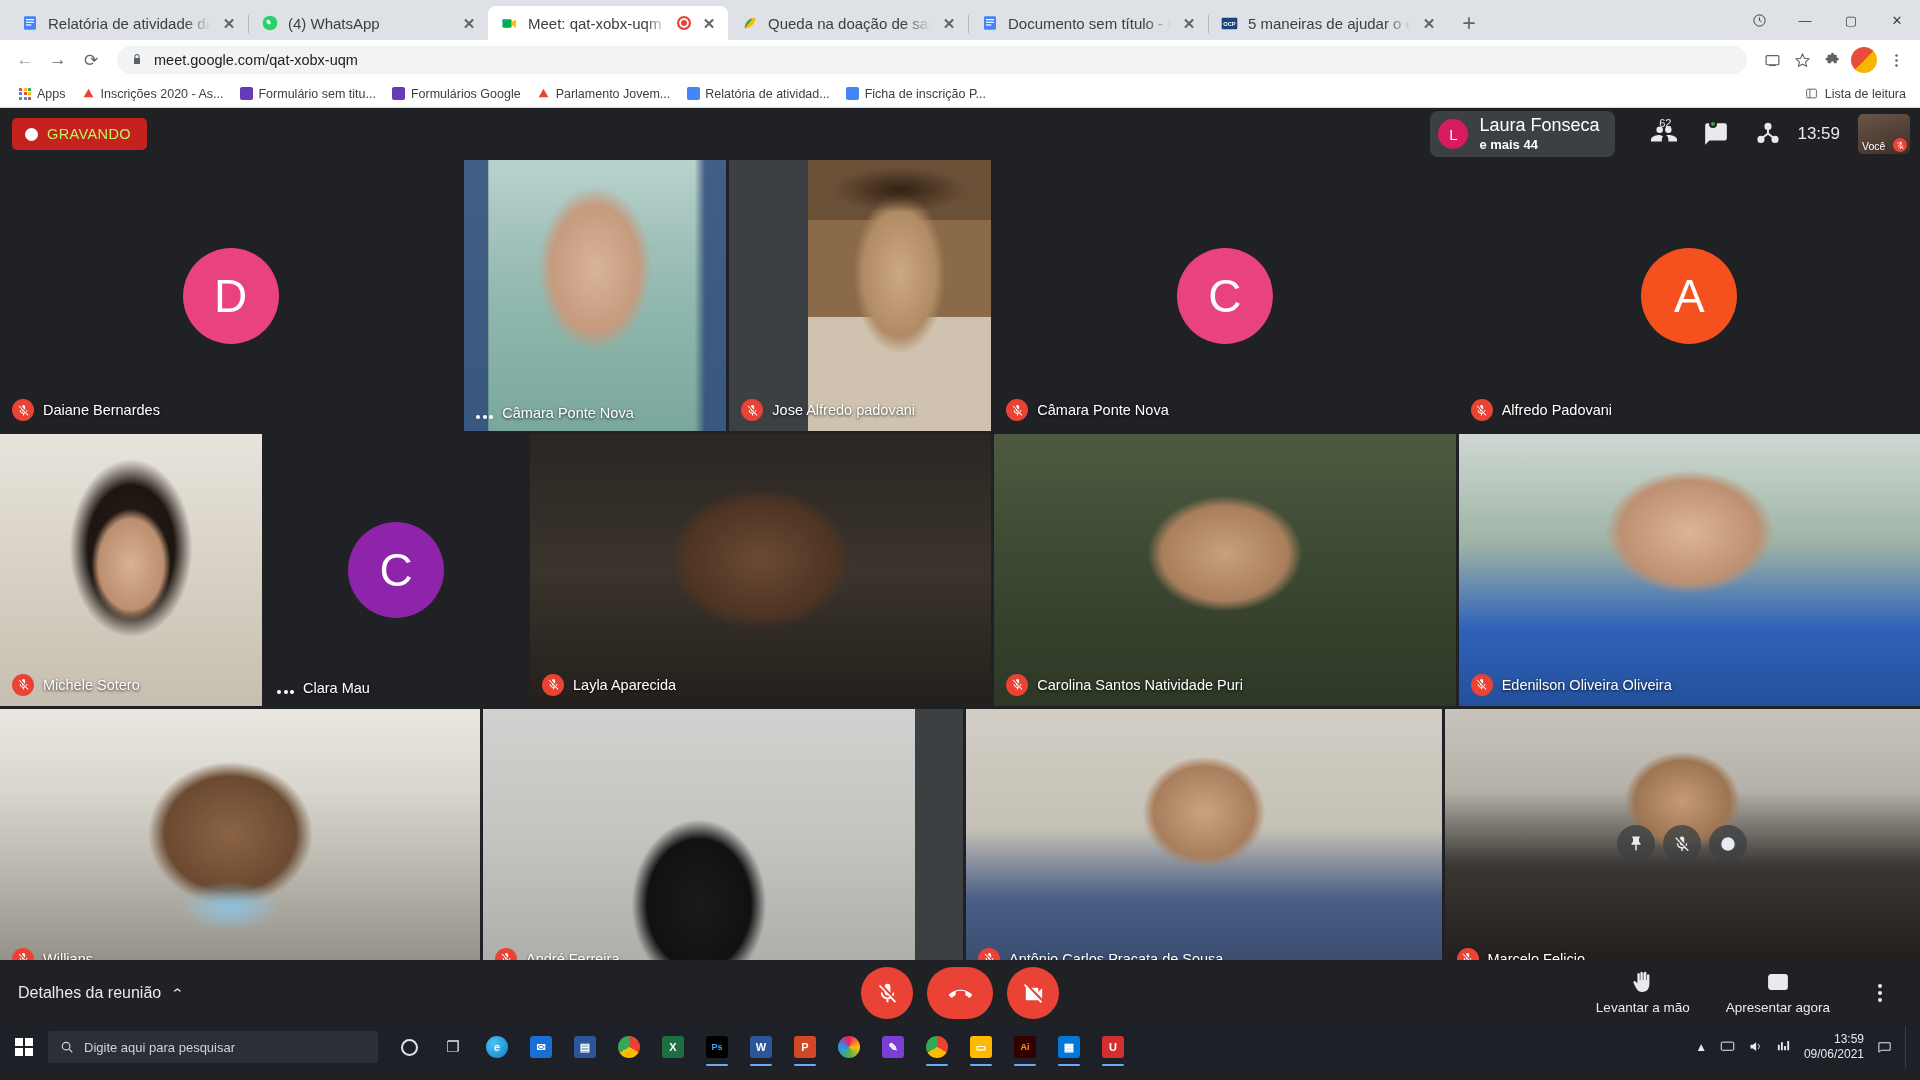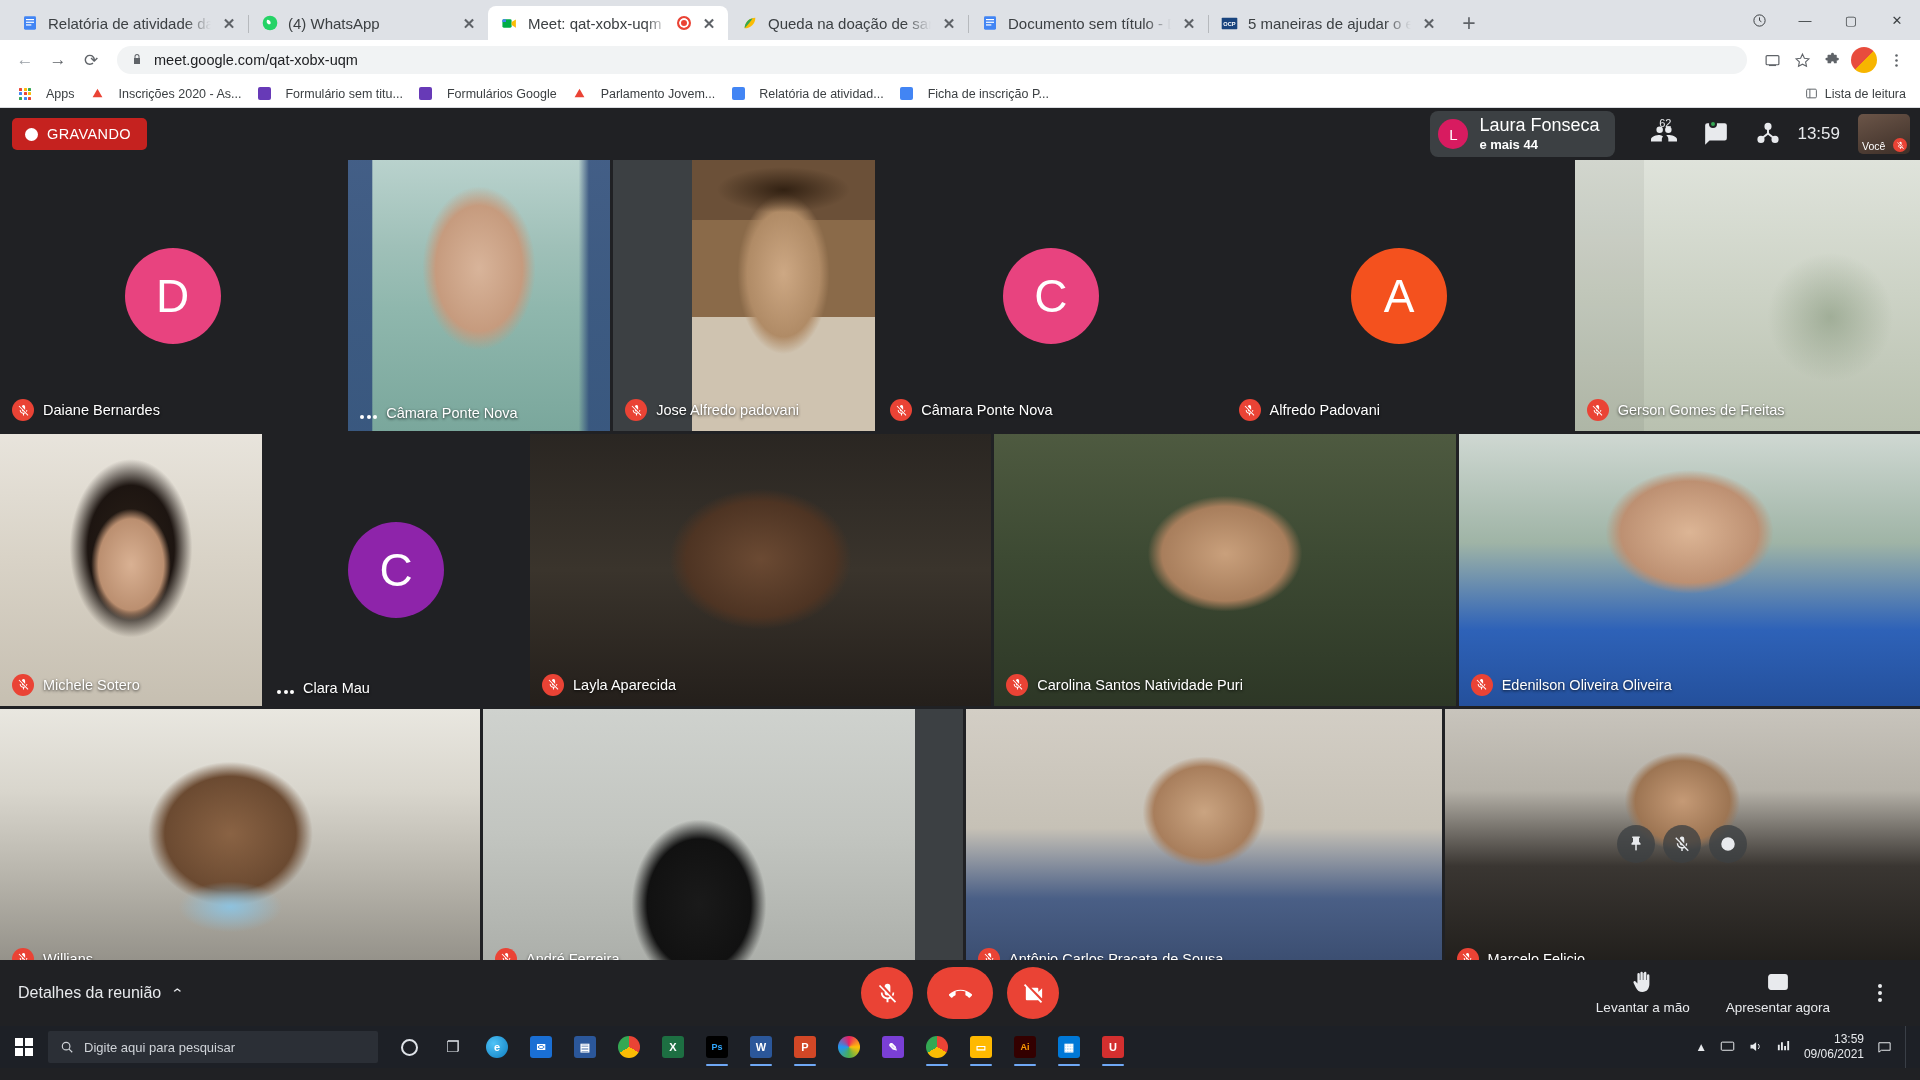--- a/index.html
+++ b/index.html
@@ -139,21 +139,21 @@
     background: #fff;
     display: flex;
     align-items: center;
     padding: 0 10px;
     gap: 0;
     font-size: 12.5px;
     color: #3c4043;
     border-bottom: 1px solid #dadce0;
   }
   .bm {
-    display: flex; align-items: center; gap: 14px;
+    display: flex; align-items: center; gap: 5px;
     padding: 3px 8px;
     white-space: nowrap;
   }
   .bm-ico { width: 14px; height: 14px; flex: 0 0 14px; display:flex; align-items:center; justify-content:center; }
   .bm-right { margin-left: auto; display: flex; align-items: center; gap: 6px; padding-right: 4px; }
 
   .fav-sq { width: 13px; height: 13px; border-radius: 2px; }
   .fav-apps {
     display: grid; grid-template-columns: repeat(3,3px);
     grid-template-rows: repeat(3,3px); gap: 1.5px;
@@ -180,21 +180,21 @@
     background: #202124;
     display: flex;
     align-items: center;
     padding: 0 10px 0 12px;
     position: relative;
     z-index: 5;
   }
   .rec-badge {
     display: flex; align-items: center; gap: 9px;
     background: #c5221f;
-    color: #ffffff;
+    color: #bef264;
     border-radius: 5px;
     padding: 8px 16px 8px 13px;
     font-size: 14.5px;
     font-weight: 500;
     letter-spacing: 0.4px;
   }
   .rec-badge .dot { width: 13px; height: 13px; border-radius: 50%; background: #fff; }
 
   .meet-right {
     margin-left: auto;
@@ -787,31 +787,20 @@
         <div class="tile-name">
           <span class="mic-off">
             <svg viewBox="0 0 24 24">
                 <path d="M19 11h-1.7a5.3 5.3 0 01-.7 2.6l1.3 1.3A7.2 7.2 0 0019 11zM15 11.2V5a3 3 0 00-6-.2l6 6.4zM4.3 3L3 4.3l6 6V11a3 3 0 003 3c.2 0 .4 0 .6-.1l1.7 1.7c-.7.3-1.5.5-2.3.5a5.2 5.2 0 01-5.2-5.1H5a7.2 7.2 0 006 7v3.2h2v-3.2c.8-.1 1.6-.4 2.3-.8l4.4 4.4 1.3-1.3L4.3 3z"></path>
               </svg>
           </span>
           <span>Alfredo Padovani</span>
         </div>
       </div>
 
-      <div class="tile">
-        <div class="ph p-gerson"></div>
-        <div class="tile-name">
-          <span class="mic-off">
-            <svg viewBox="0 0 24 24">
-                <path d="M19 11h-1.7a5.3 5.3 0 01-.7 2.6l1.3 1.3A7.2 7.2 0 0019 11zM15 11.2V5a3 3 0 00-6-.2l6 6.4zM4.3 3L3 4.3l6 6V11a3 3 0 003 3c.2 0 .4 0 .6-.1l1.7 1.7c-.7.3-1.5.5-2.3.5a5.2 5.2 0 01-5.2-5.1H5a7.2 7.2 0 006 7v3.2h2v-3.2c.8-.1 1.6-.4 2.3-.8l4.4 4.4 1.3-1.3L4.3 3z"></path>
-              </svg>
-          </span>
-          <span>Gerson Gomes de Freitas</span>
-        </div>
-      </div>
     </div>
 
     <div class="grid-row">
 
 
       <div class="tile speaking" style="flex:0 0 262px">
         <div class="ph p-michele"></div>
         <div class="tile-name">
           <span class="mic-off">
             <svg viewBox="0 0 24 24">

